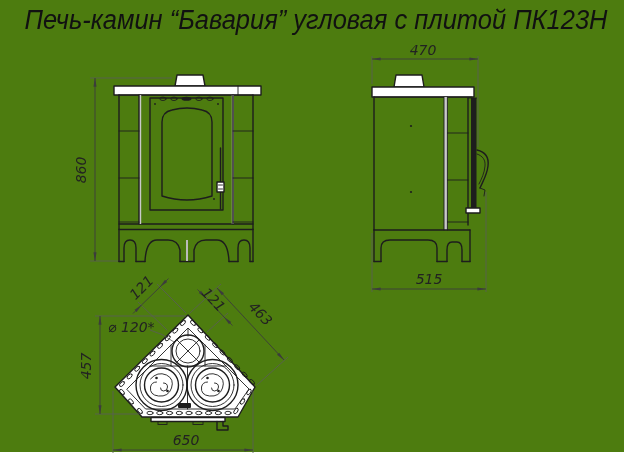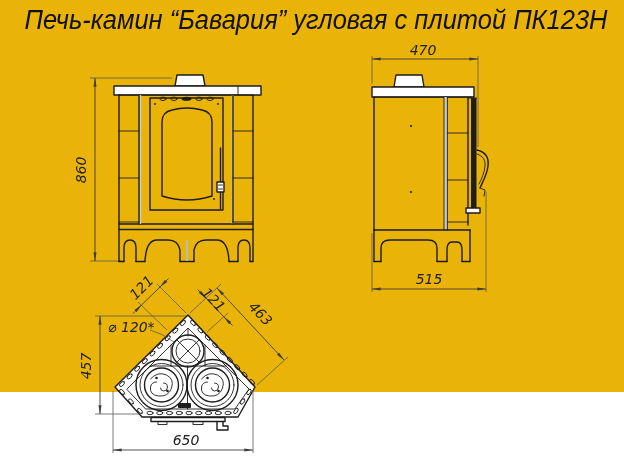--- a/index.html
+++ b/index.html
@@ -1,17 +1,17 @@
 <!DOCTYPE html>
 <html><head>
 <meta charset="utf-8">
 <style>
   html,body{margin:0;padding:0;background:#ffffff;}
   body{width:624px;height:460px;overflow:hidden;font-family:"DejaVu Sans",sans-serif;}
-  #stage{position:relative;width:624px;height:392px;background:#eab308;}
+  #stage{position:relative;width:624px;height:452px;background:#4d7c0f;}
   svg{display:block;}
   .obj   {stroke:#1d1d1d;stroke-width:1.4;fill:none;stroke-linecap:round;stroke-linejoin:round;}
   .objthin{stroke:#1d1d1d;stroke-width:0.9;fill:none;stroke-linecap:round;}
   .objfill{stroke:#1d1d1d;stroke-width:1.4;fill:#ffffff;stroke-linejoin:round;}
   .dark  {fill:#1d1d1d;stroke:none;}
   .gray  {fill:#c9c9c9;stroke:none;}
   .dim   {stroke:#3c3c3c;stroke-width:0.9;fill:none;}
   .ext   {stroke:#5a5a5a;stroke-width:0.8;fill:none;}
   .dimtxt{font-family:"DejaVu Sans",sans-serif;font-style:italic;font-size:14px;fill:#222;}
   .title {font-family:"Liberation Sans","DejaVu Sans",sans-serif;font-style:italic;font-weight:500;font-size:27px;fill:#111;}

